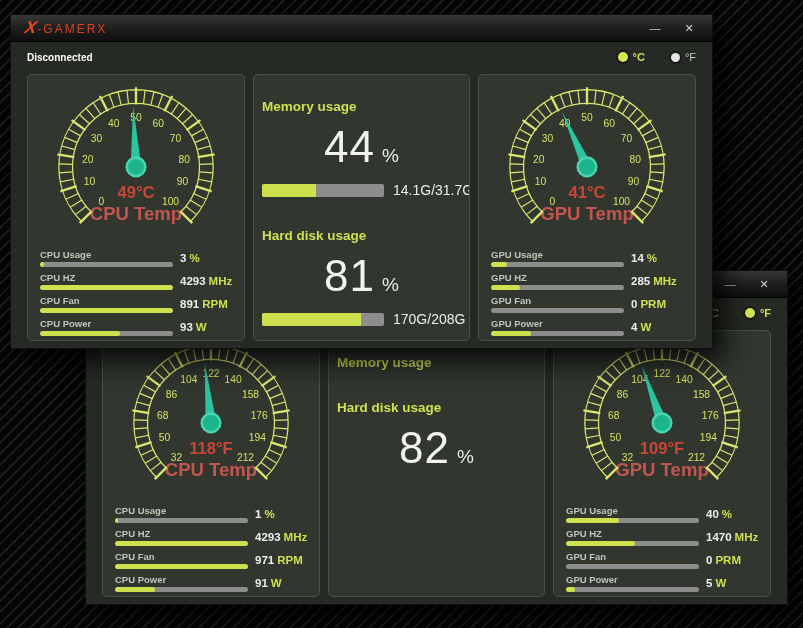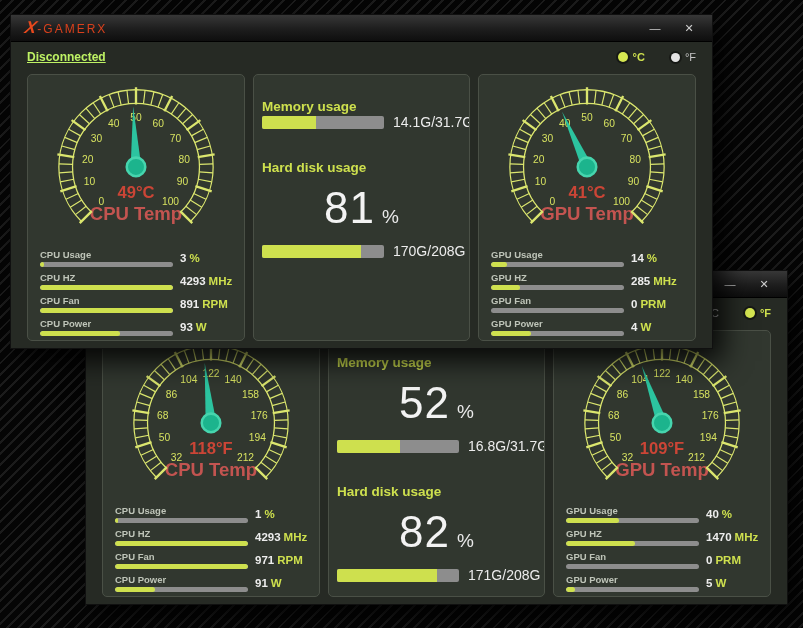--- a/index.html
+++ b/index.html
@@ -19,21 +19,21 @@
 
   .titlebar{height:26px;display:flex;align-items:center;padding:0 10px 0 14px;
     background:linear-gradient(#373737,#1d1d1d 55%,#0e0e0e);border-bottom:1px solid #000;}
   .logo{display:flex;align-items:baseline;}
   .logo-x{color:#e8491d;font-style:italic;font-weight:bold;font-size:17px;margin-right:1px;display:inline-block;transform:skewX(-12deg);}
   .logo-rest{color:#d9401c;font-weight:normal;font-size:12px;letter-spacing:2px;}
   .win-controls{margin-left:auto;display:flex;gap:8px;}
   .win-btn{width:26px;text-align:center;color:#cfcfcf;font-size:11px;line-height:24px;cursor:default;}
 
   .status-row{display:flex;align-items:center;height:26px;padding:2px 16px 0;}
-  .status-text{color:#bef264;font-size:12px;font-weight:bold;text-decoration:underline;}
+  .status-text{color:#ffffff;font-size:10px;font-weight:bold;}
   .radios{margin-left:auto;display:flex;gap:26px;align-items:center;}
   .radio{display:flex;align-items:center;gap:5px;cursor:default;}
   .dot{width:9px;height:9px;border-radius:50%;background:#e3e3e3;box-shadow:0 0 0 2px rgba(0,0,0,.4);}
   .radio.on .dot{background:#d5e651;width:10px;height:10px;}
   .radio-label{font-size:11px;color:#c6c6c6;}
   .radio.on .radio-label{color:#cee04e;font-weight:bold;}
 
   .panels{display:flex;gap:8px;padding:4px 16px 0;}
   .panel{background:#31372f;border:1px solid #4a5046;border-radius:5px;height:267px;box-sizing:border-box;overflow:hidden;}
   .gauge-panel{width:218px;}
@@ -187,20 +187,23 @@
           <div class="stat-track">
               <div class="stat-fill" style="width: 60%;"></div>
             </div>
         </div>
       </div>
     </div>
 
     <div class="panel mid-panel">
       <div>
         <div class="usage-heading">Memory usage</div>
+        <div class="big">
+          <span class="big-num">44</span><span class="big-unit">%</span>
+        </div>
         <div class="usage-row">
           <div class="usage-track">
               <div class="usage-fill" style="width: 44%;"></div>
             </div>
           <div class="usage-detail">14.1G/31.7G</div>
         </div>
       </div>
       <div class="disk-block">
         <div class="usage-heading">Hard disk usage</div>
         <div class="big">
@@ -427,40 +430,25 @@
           <div class="stat-track">
               <div class="stat-fill" style="width: 30%;"></div>
             </div>
         </div>
       </div>
     </div>
 
     <div class="panel mid-panel">
       <div>
         <div class="usage-heading">Memory usage</div>
-        <div class="big">
-          <span class="big-num">52</span><span class="big-unit">%</span>
-        </div>
-        <div class="usage-row">
-          <div class="usage-track">
-              <div class="usage-fill" style="width: 52%;"></div>
-            </div>
-          <div class="usage-detail">16.8G/31.7G</div>
-        </div>
       </div>
       <div class="disk-block">
         <div class="usage-heading">Hard disk usage</div>
         <div class="big">
           <span class="big-num">82</span><span class="big-unit">%</span>
-        </div>
-        <div class="usage-row">
-          <div class="usage-track">
-              <div class="usage-fill" style="width: 82%;"></div>
-            </div>
-          <div class="usage-detail">171G/208G</div>
         </div>
       </div>
     </div>
 
     <div class="panel gauge-panel">
       <svg class="gauge" viewBox="0 0 200 170">
         <text class="gval" x="100" y="122">109°F</text>
         <text class="gtitle" x="100" y="144">GPU Temp</text>
       <path d="M44.13856428626274 145.86143571373725A79 79 0 1 1 155.86143571373725 145.86143571373725" class="band"></path>
           <path d="M54.03805922287441 135.9619407771256A65 65 0 1 1 145.9619407771256 135.9619407771256" class="band"></path>

